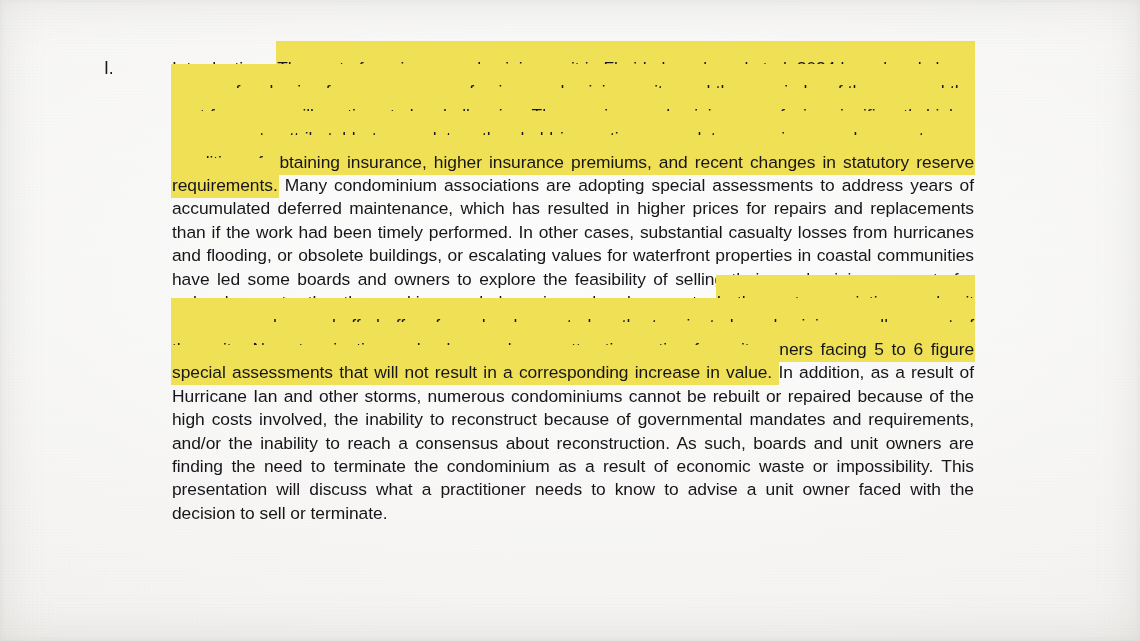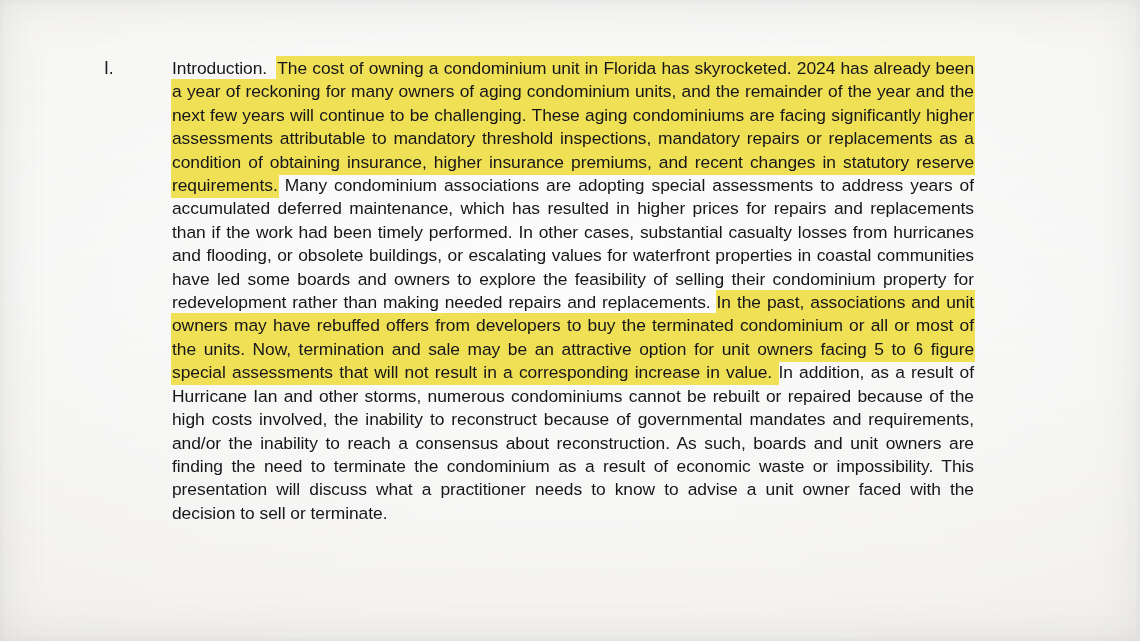--- a/index.html
+++ b/index.html
@@ -83,21 +83,21 @@
 
   .para b,
   .lead {
     font-weight: 400;
   }
 
   
   .hl {
     background-color: #f0e055;
     box-shadow: 0 0 0 1px #f0e055;
-    padding: 1px 0 2px 0;
+    padding: 16px 0 2px 0;
     -webkit-box-decoration-break: clone;
     box-decoration-break: clone;
   }
 </style>
 </head>
 <body>
 
 <div id="page">
 
   <div id="body-block">

